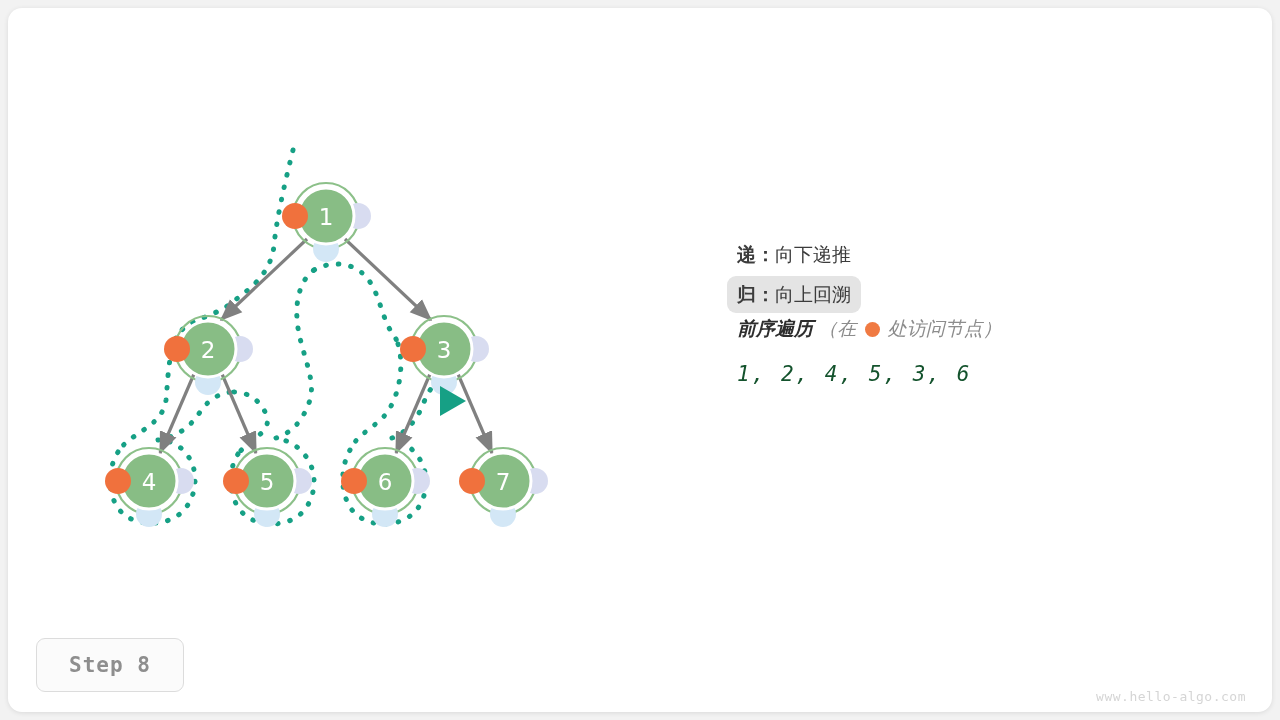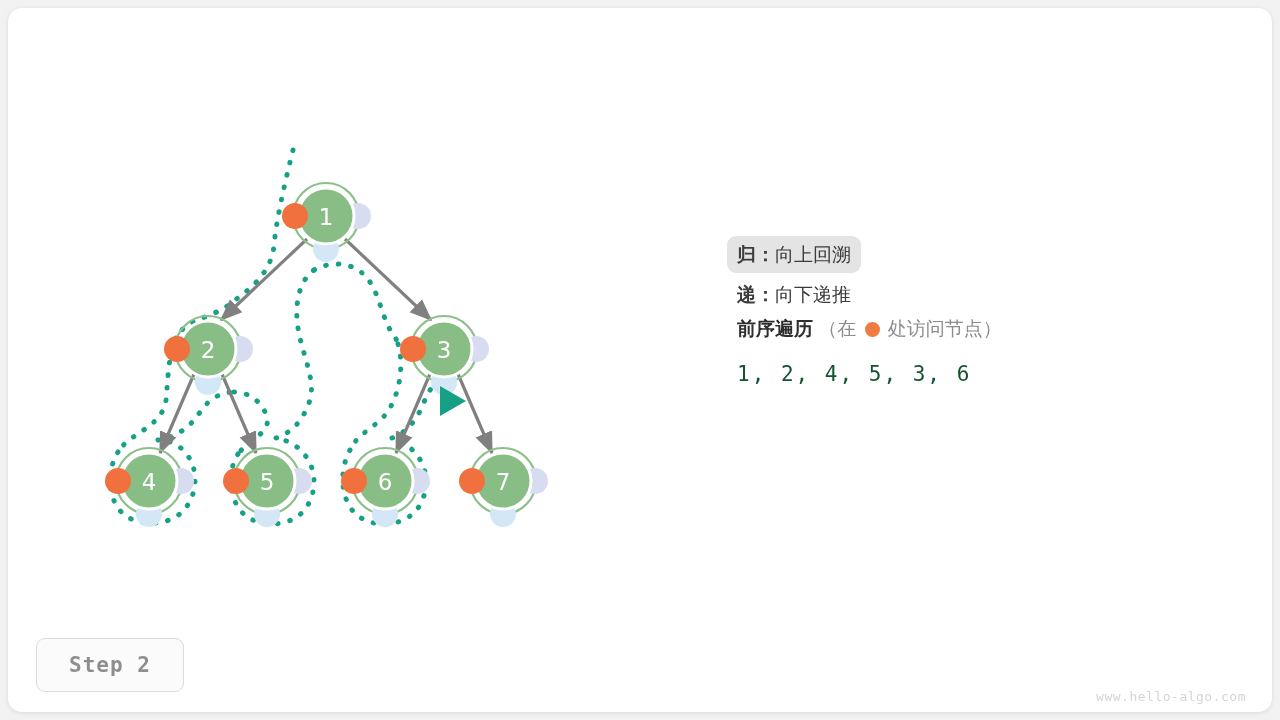--- a/index.html
+++ b/index.html
@@ -50,21 +50,21 @@
     line-height: 1;
     padding: 9px 10px;
     display: inline-block;
     border-radius: 9px;
     white-space: nowrap;
   }
   .legend-line b { font-weight: bold; }
   .legend-line.highlight { background: #e4e4e4; }
   .legend-row { margin-bottom: 3px; }
 
-  #traverse-block { padding-left: 10px; }
+  #traverse-block { padding-left: 10px; font-style: italic; }
   #traverse-title {
     font-size: 19px;
     color: #3c3c3c;
     white-space: nowrap;
   }
   #traverse-title .strong { font-weight: bold; color: #2e2e2e; }
   #traverse-title .dim { color: #8c8c8c; font-weight: normal; }
   .inline-dot {
     display: inline-block;
     width: 15px;
@@ -239,38 +239,38 @@
           <text x="495" y="474" class="node-label">7</text>
         </g>
       </g>
 
     <polygon id="cursor-marker" points="432,378 458,393 432,408" fill="#16a085"></polygon>
   </svg>
 
   <div id="legend">
 
     <div class="legend-row">
+      <span class="legend-line"><b>递</b><b>：</b><span>向下递推</span></span>
+    </div>
+
+    <div class="legend-row">
       <span class="legend-line highlight"><b>归</b><b>：</b><span>向上回溯</span></span>
-    </div>
-
-    <div class="legend-row">
-      <span class="legend-line"><b>递</b><b>：</b><span>向下递推</span></span>
     </div>
 
     <div id="traverse-block">
       <div id="traverse-title">
         <span class="strong">前序遍历</span>
         <span class="dim">（在</span>
         <span class="inline-dot"></span>
         <span class="dim">处访问节点）</span>
       </div>
       <div id="traverse-seq">1, 2, 4, 5, 3, 6</div>
     </div>
 
   </div>
 
   <div id="step-badge">
-    <span>Step 2</span>
+    <span>Step 8</span>
   </div>
 
   <div id="watermark">www.hello-algo.com</div>
 
 </div>
 
 </body></html>

